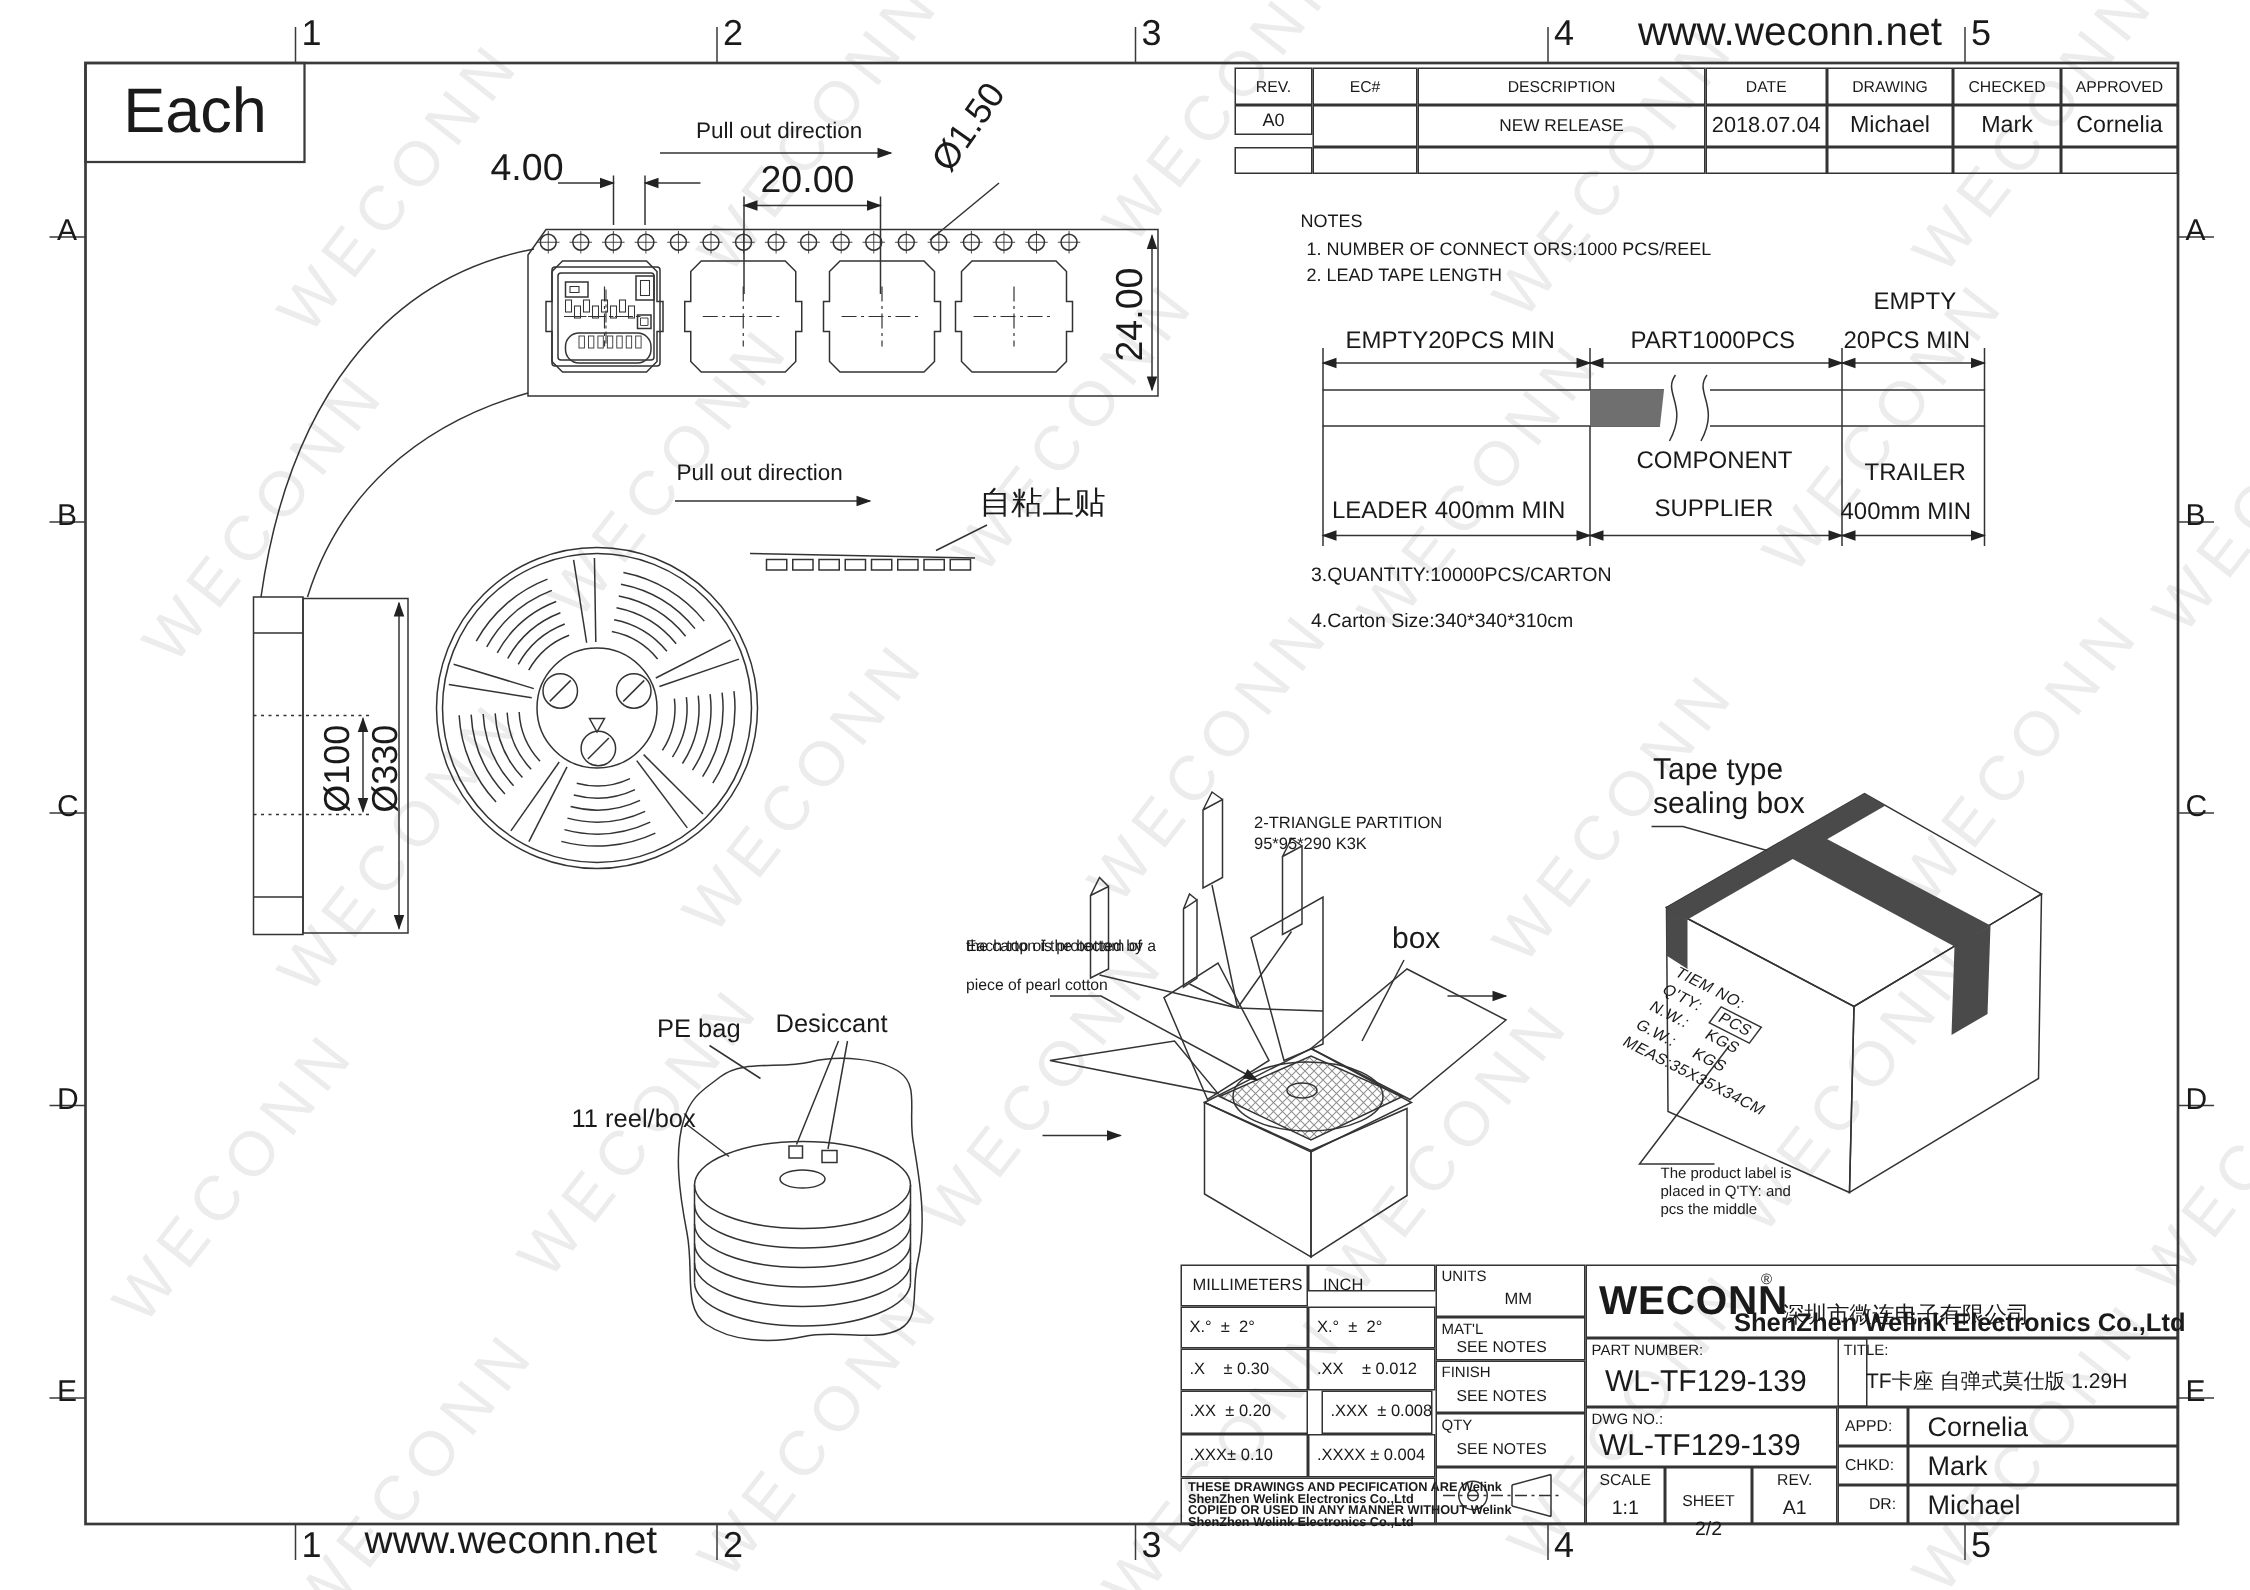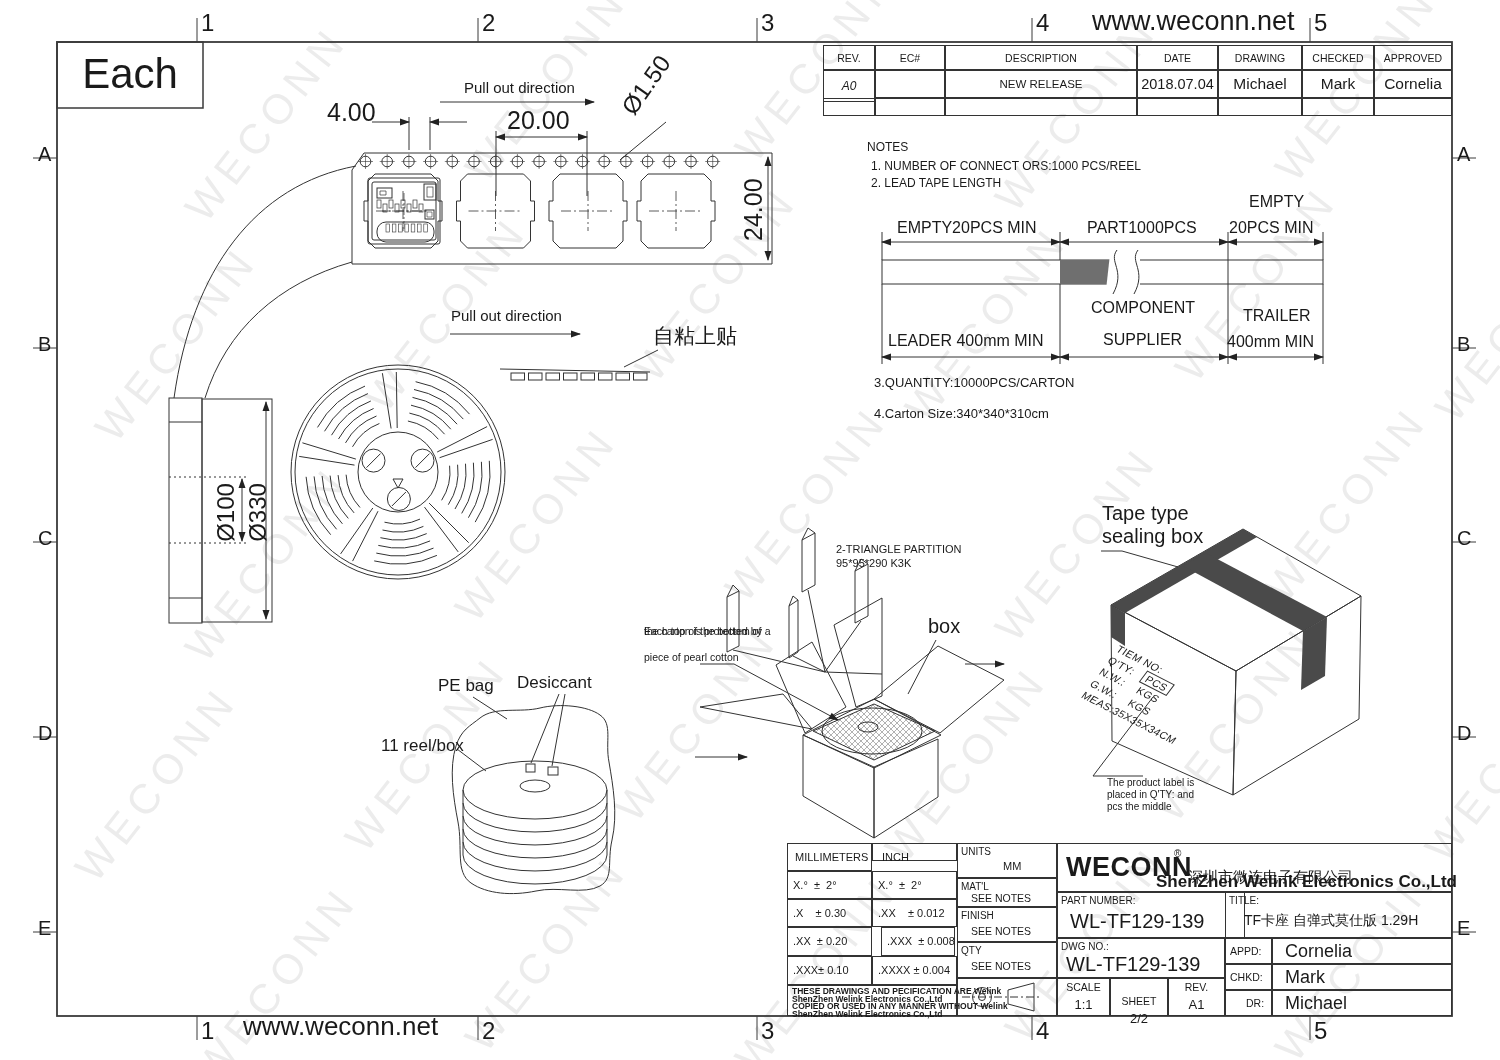--- a/index.html
+++ b/index.html
@@ -345,21 +345,21 @@
   <div class="t" style="left:1457px;top:917px;font-size:20px">E</div>
 
   <div id="rev-table">
       <div class="rv" style="left: 823px; top: 45px; width: 52px; height: 25px; font-size: 10.5px;">REV.</div>
       <div class="rv" style="left: 875px; top: 45px; width: 70px; height: 25px; font-size: 10.5px;">EC#</div>
       <div class="rv" style="left: 945px; top: 45px; width: 192px; height: 25px; font-size: 10.5px;">DESCRIPTION</div>
       <div class="rv" style="left: 1137px; top: 45px; width: 81px; height: 25px; font-size: 10.5px;">DATE</div>
       <div class="rv" style="left: 1218px; top: 45px; width: 84px; height: 25px; font-size: 10.5px;">DRAWING</div>
       <div class="rv" style="left: 1302px; top: 45px; width: 72px; height: 25px; font-size: 10.5px;">CHECKED</div>
       <div class="rv" style="left: 1374px; top: 45px; width: 78px; height: 25px; font-size: 10.5px;">APPROVED</div>
-      <div class="rv" style="left: 823px; top: 70px; width: 52px; height: 32px; font-size: 12px; font-style: italic;">A0</div>
+      <div class="rv" style="left: 823px; top: 70px; width: 52px; height: 20px; font-size: 12px;">A0</div>
       <div class="rv" style="left: 875px; top: 70px; width: 70px; height: 28px; font-size: 12px;"></div>
       <div class="rv" style="left: 945px; top: 70px; width: 192px; height: 28px; font-size: 11.5px;">NEW RELEASE</div>
       <div class="rv" style="left: 1137px; top: 70px; width: 81px; height: 28px; font-size: 14.5px;">2018.07.04</div>
       <div class="rv" style="left: 1218px; top: 70px; width: 84px; height: 28px; font-size: 15.5px;">Michael</div>
       <div class="rv" style="left: 1302px; top: 70px; width: 72px; height: 28px; font-size: 15.5px;">Mark</div>
       <div class="rv" style="left: 1374px; top: 70px; width: 78px; height: 28px; font-size: 15.5px;">Cornelia</div>
       <div class="rv" style="left: 823px; top: 98px; width: 52px; height: 18px;"></div>
       <div class="rv" style="left: 875px; top: 98px; width: 70px; height: 18px;"></div>
       <div class="rv" style="left: 945px; top: 98px; width: 192px; height: 18px;"></div>
       <div class="rv" style="left: 1137px; top: 98px; width: 81px; height: 18px;"></div>

